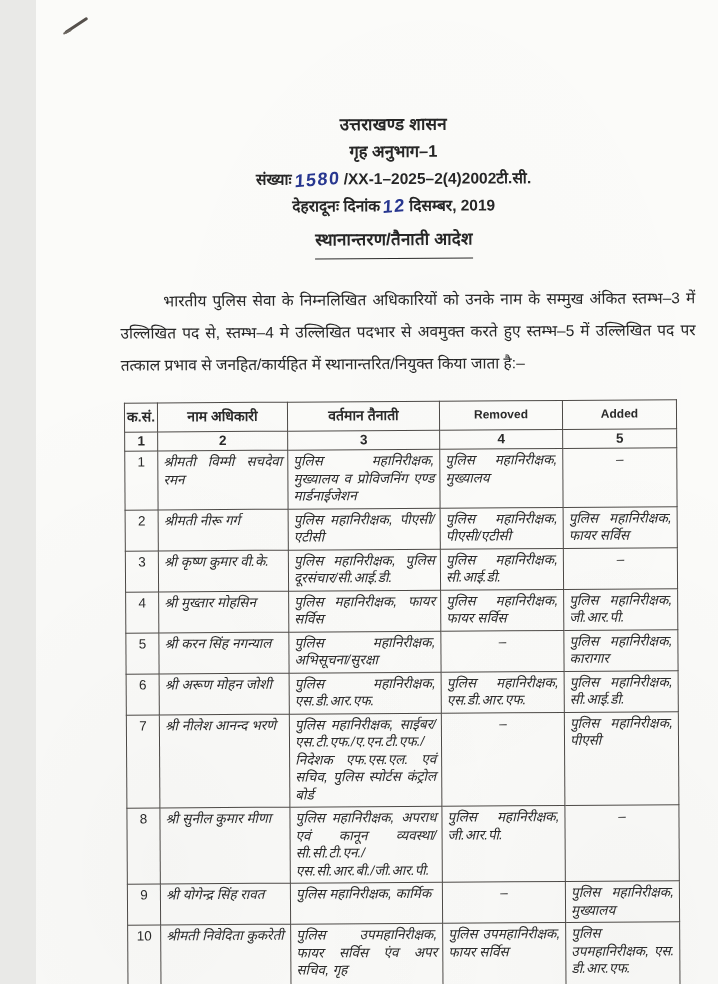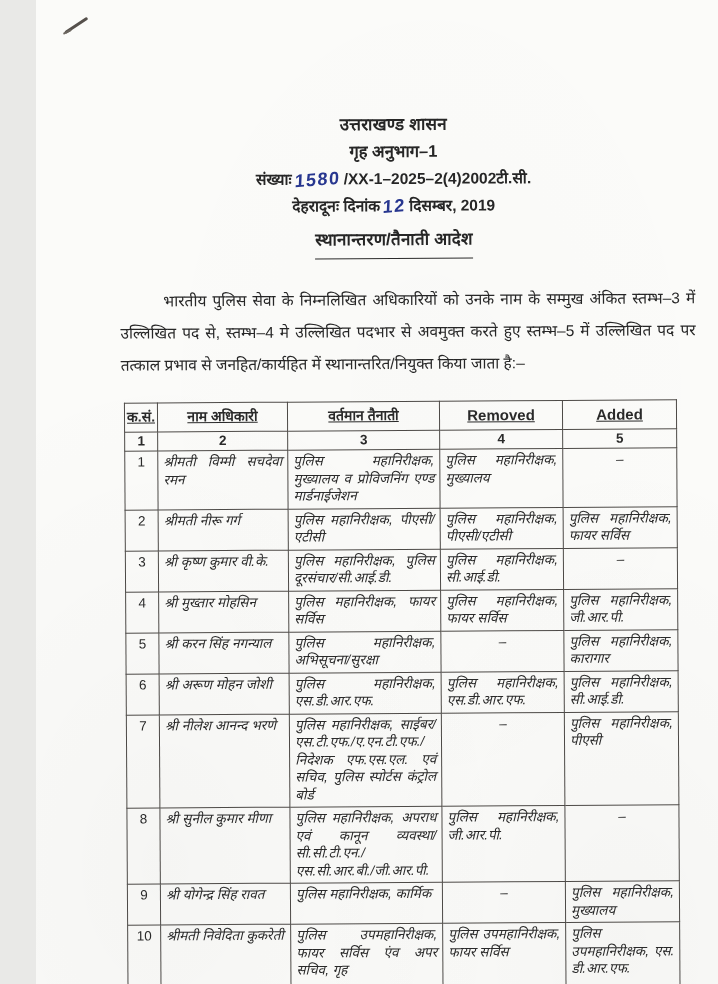--- a/index.html
+++ b/index.html
@@ -57,22 +57,22 @@
   table.gov col.c1{width:33px}
   table.gov col.c2{width:130px}
   table.gov col.c3{width:152px}
   table.gov col.c4{width:123px}
   table.gov col.c5{width:114px}
   table.gov th, table.gov td{
     border:1.2px solid #4d4a47;vertical-align:top;
     padding:2px 5px 3px;font-size:13.5px;line-height:17.5px;color:#2a2a2a;
     overflow:hidden;
   }
-  tr.head-row th{font-weight:bold;vertical-align:middle;height:24px;font-size:14px;padding:2px 2px;text-decoration:underline;}
-  tr.head-row th.latin{font-size:15px;font-family:"Liberation Sans", sans-serif;}
+  tr.head-row th{font-weight:bold;vertical-align:middle;height:24px;font-size:14px;padding:2px 2px;}
+  tr.head-row th.latin{font-size:12px;font-family:"Liberation Sans", sans-serif;}
   tr.num-row td{font-weight:bold;text-align:center;height:16px;line-height:15px;padding:1px 2px;}
   td.c-sn{text-align:center;padding-left:2px;padding-right:2px;}
   td.just{text-align:justify;font-style:italic;}
   td.dash{text-align:center;}
   tr.h55{height:55px} tr.h37{height:37px} tr.h84{height:84px}
   tr.h74{height:74px} tr.h32{height:32px}
 </style>
 </head>
 <body>
 

